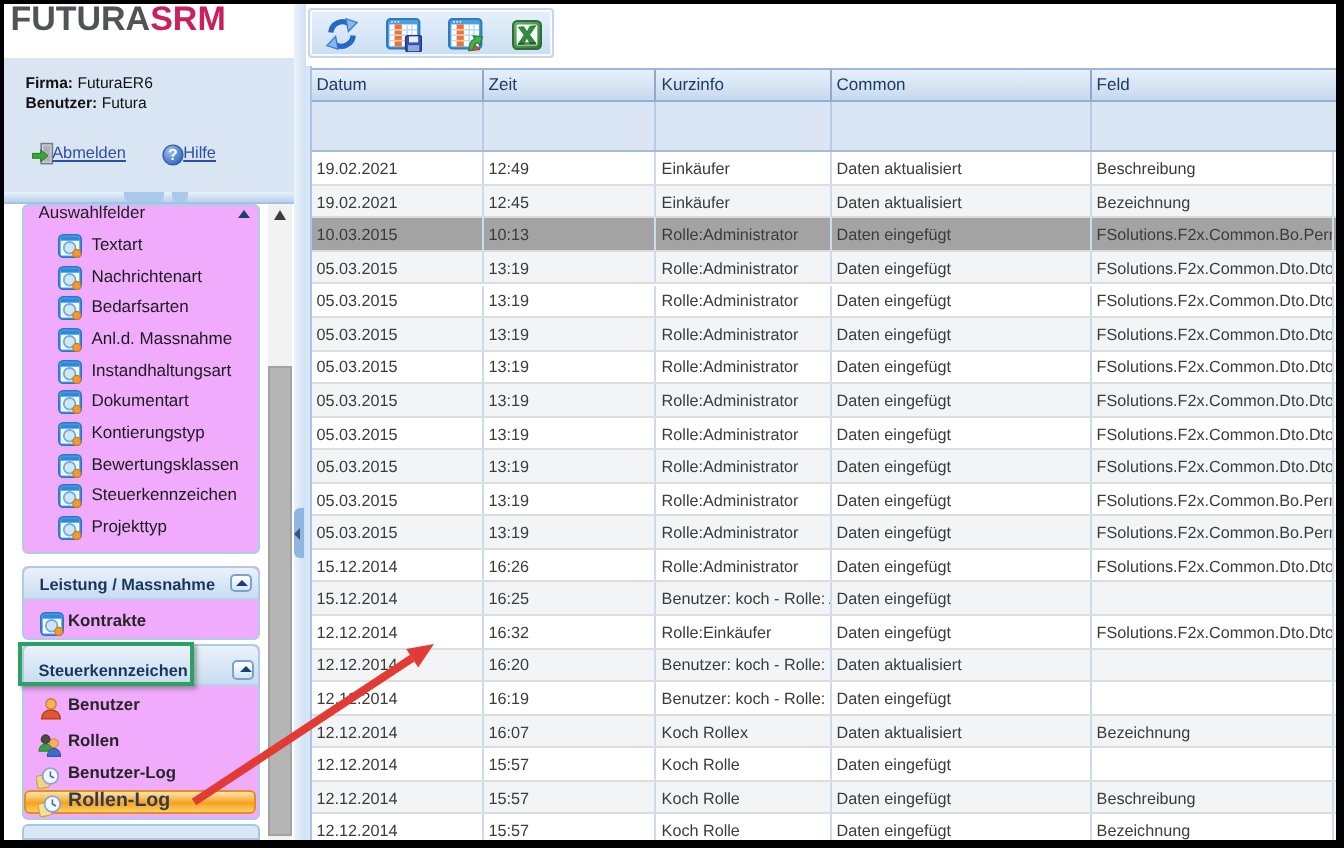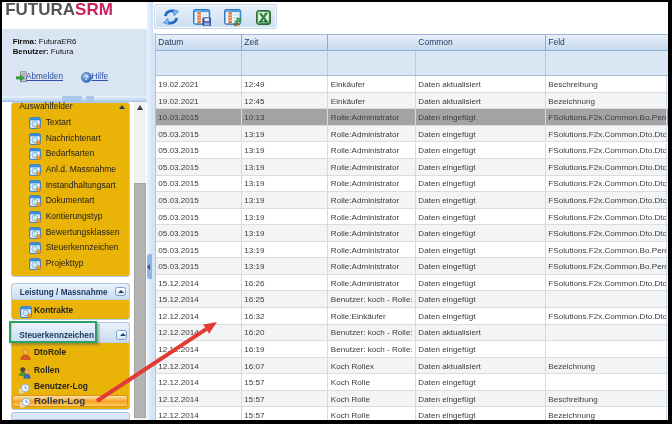--- a/index.html
+++ b/index.html
@@ -8,21 +8,21 @@
 #logo {position:absolute;left:0;top:0;width:144.5px;height:26.5px;background:#fff;}
 #logotext {position:absolute;left:3.2px;top:1px;font-weight:bold;font-size:17px;line-height:14px;letter-spacing:0px;color:#515358;}
 #logotext span {color:#c9215f;}
 #info {position:absolute;left:0;top:26.5px;width:144.5px;height:67.5px;background:#d9e5f3;}
 #info .l1 {position:absolute;left:10.7px;top:7.7px;font-size:7.8px;line-height:11px;color:#111;}
 #info .l2 {position:absolute;left:10.7px;top:17.9px;font-size:7.8px;line-height:11px;color:#111;}
 #info b {font-weight:bold;}
 .link {position:absolute;font-size:8.2px;line-height:11px;color:#2d4fa5;text-decoration:underline;}
 #hsplit {position:absolute;left:0;top:93.8px;width:144.5px;height:6.3px;background:linear-gradient(#e9f2fb,#b9d2ee);border-bottom:1px solid #a6c2e2;}
 #treearea {position:absolute;left:0;top:100.1px;width:144.5px;height:317.8px;background:#fff;}
-.panel {position:absolute;left:8.5px;width:119.5px;background:#eab308;border:1px solid #b0cbe9;border-radius:3px;}
+.panel {position:absolute;left:8.5px;width:119.5px;background:#f0abfc;border:1px solid #b0cbe9;border-radius:3px;}
 .phead {position:absolute;left:0;top:0;width:100%;background:linear-gradient(#eaf2fb,#c9dcf0);border-bottom:1px solid #b9d0ea;border-radius:3px 3px 0 0;}
 .ptxt {position:absolute;font-size:8.2px;line-height:11px;font-weight:bold;color:#17365d;white-space:nowrap;}
 .pbtn {position:absolute;width:11px;height:9.5px;border:1px solid #7ba2cf;border-radius:2.5px;background:linear-gradient(#ffffff,#d3e4f4);}
 .pbtn i {position:absolute;left:2.2px;top:2.4px;width:0;height:0;border-left:3px solid transparent;border-right:3px solid transparent;border-bottom:3.6px solid #1d3e70;}
 .tl {position:absolute;font-size:8.5px;line-height:11px;color:#1c1c1c;white-space:nowrap;}
 .tlb {position:absolute;font-size:8.4px;line-height:11px;font-weight:bold;color:#262626;white-space:nowrap;}
 .ti {position:absolute;}
 #sbtrack {position:absolute;left:131.5px;top:100.1px;width:12px;height:317.8px;background:#f2f2f2;}
 #sbthumb {position:absolute;left:131.5px;top:181px;width:12px;height:235px;background:#b5b5b5;border:1px solid #a3a3a3;}
 #sbup {position:absolute;left:135.3px;top:102.6px;width:0;height:0;border-left:3.6px solid transparent;border-right:3.6px solid transparent;border-bottom:5px solid #3c3c3c;}
@@ -180,21 +180,21 @@
     <div class="phead" style="height:19.5px;"></div>
     <div class="ptxt" style="left:7.8px;top:7.0px;">Steuerkennzeichen</div>
     <div class="pbtn" style="left:104.9px;top:6.8px;">
           <i></i>
         </div>
   </div>
   <svg class="ti" style="left:17.7px;top:347px" width="11" height="11" viewBox="0 0 11 11">
     <circle cx="5.5" cy="3" r="2.6" fill="#f5b15a" stroke="#c87f28" stroke-width="0.7"></circle>
     <path d="M0.8 10.4 Q1.2 6.1 5.5 6.1 Q9.8 6.1 10.2 10.4 Z" fill="#e0572c" stroke="#b03a16" stroke-width="0.6"></path>
   </svg>
-  <div class="tlb" style="left:32px;top:345px">DtoRole</div>
+  <div class="tlb" style="left:32px;top:345px">Benutzer</div>
   <svg class="ti" style="left:16.5px;top:364.5px" width="12" height="12" viewBox="0 0 12 12">
     <circle cx="3.8" cy="2.6" r="2.2" fill="#4a4a42" stroke="#2e2e28" stroke-width="0.5"></circle>
     <path d="M0.4 8.6 Q0.8 5 3.8 5 Q6.8 5 7.2 8.6 Z" fill="#3f9e44" stroke="#2a7a2e" stroke-width="0.5"></path>
     <circle cx="8" cy="4.6" r="2.2" fill="#f5b15a" stroke="#c87f28" stroke-width="0.5"></circle>
     <path d="M4.6 11.2 Q5 7.2 8 7.2 Q11 7.2 11.4 11.2 Z" fill="#3a6cc8" stroke="#27519e" stroke-width="0.5"></path>
   </svg>
   <div class="tlb" style="left:32px;top:363px">Rollen</div>
   <svg class="ti" style="left:16px;top:380.8px" width="12" height="12" viewBox="0 0 12 12">
     <rect x="0.5" y="4.5" width="6" height="6.5" rx="1" transform="rotate(-12 3.5 8)" fill="#f0d488" stroke="#c9a23c" stroke-width="0.6"></rect>
     <circle cx="7.2" cy="5" r="3.9" fill="#f4f8fc" stroke="#8aa8c8" stroke-width="0.9"></circle>
@@ -281,20 +281,21 @@
     <rect x="0.5" y="0.5" width="14" height="14" rx="2.2" fill="url(#xg)" stroke="#2e6e34" stroke-width="1"></rect>
     <rect x="2.3" y="2.3" width="10.4" height="10.4" rx="0.8" fill="#f6fbf6"></rect>
     <path d="M3.2 3.6 L5.9 3.4 L7.5 6.0 L9.0 3.1 L11.9 2.9 L8.8 7.4 L12.1 11.9 L9.2 12.0 L7.4 8.9 L5.7 12.1 L3.0 12.2 L6.1 7.5 Z" fill="#2e8c3e" stroke="#1e6e2e" stroke-width="0.4"></path>
     <path d="M3.4 11.2 L11.8 11.0 L12.0 12.4 L3.2 12.5 Z" fill="#274e27" opacity="0.75"></path>
   </svg>
 
   <div id="tablewrap">
     <div id="thead">
       <div class="hc" style="left:0;width:86px">Datum</div>
       <div class="hc" style="left:86px;width:86.5px">Zeit</div>
+      <div class="hc" style="left:172.5px;width:87.5px">Kurzinfo</div>
       <div class="hc" style="left:260px;width:130px">Common</div>
       <div class="hc" style="left:390px;width:122px;border-right:none">Feld</div>
     </div>
     <div id="tfilter">
       <div class="hc" style="left:0;width:86px"></div>
       <div class="hc" style="left:86px;width:86.5px"></div>
       <div class="hc" style="left:172.5px;width:87.5px"></div>
       <div class="hc" style="left:260px;width:130px"></div>
     </div>
 <div class="row" style="top:43.80px;background:#ffffff">

